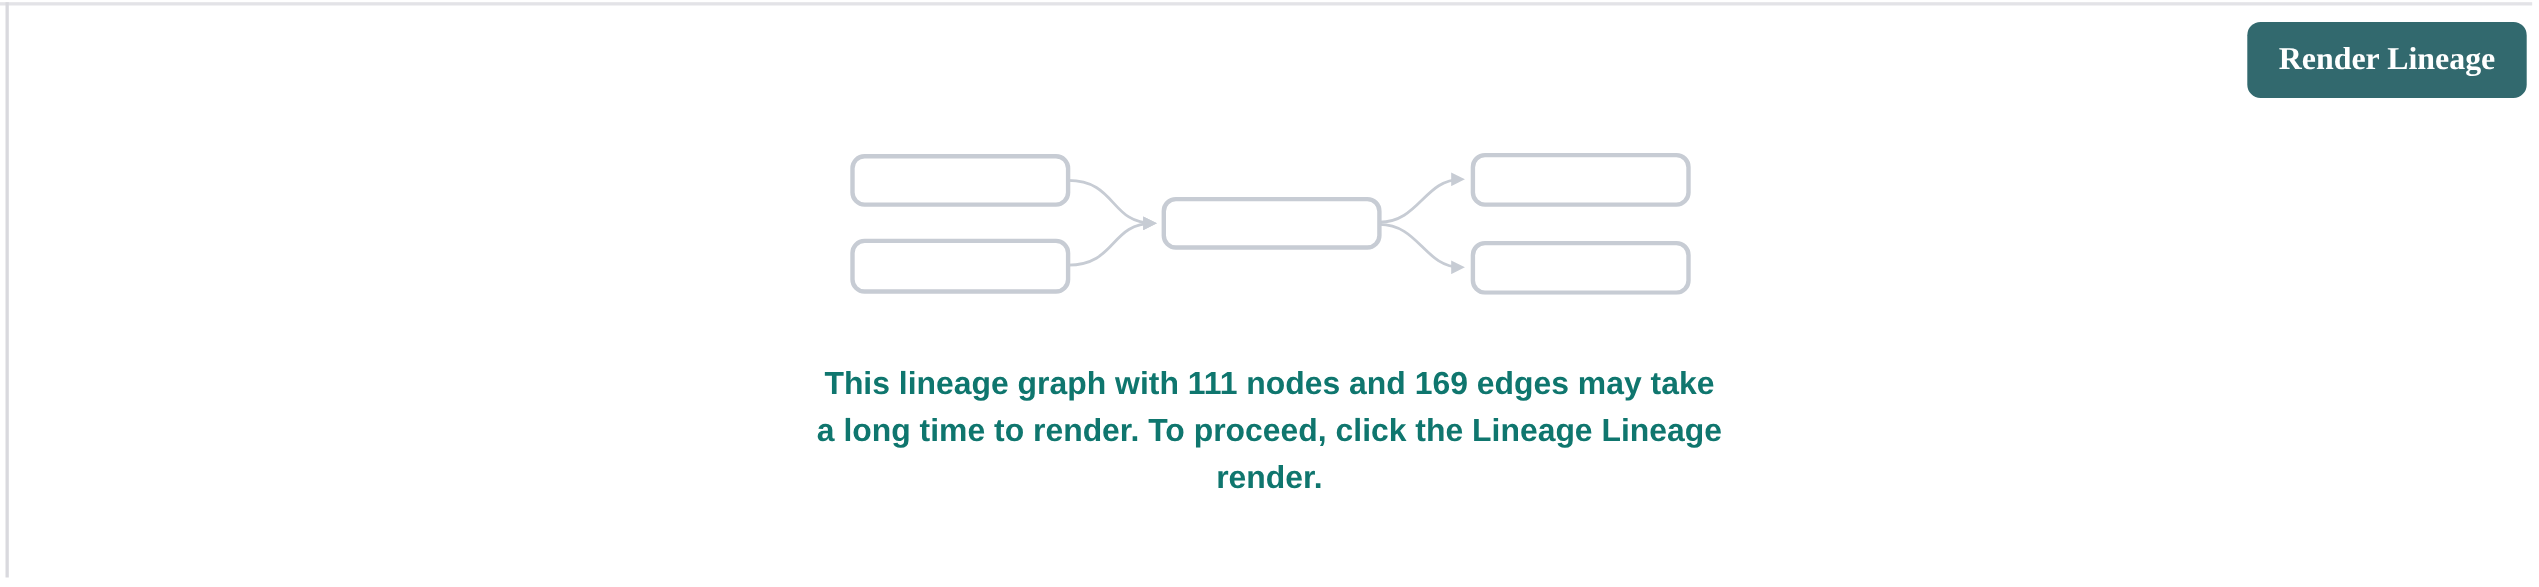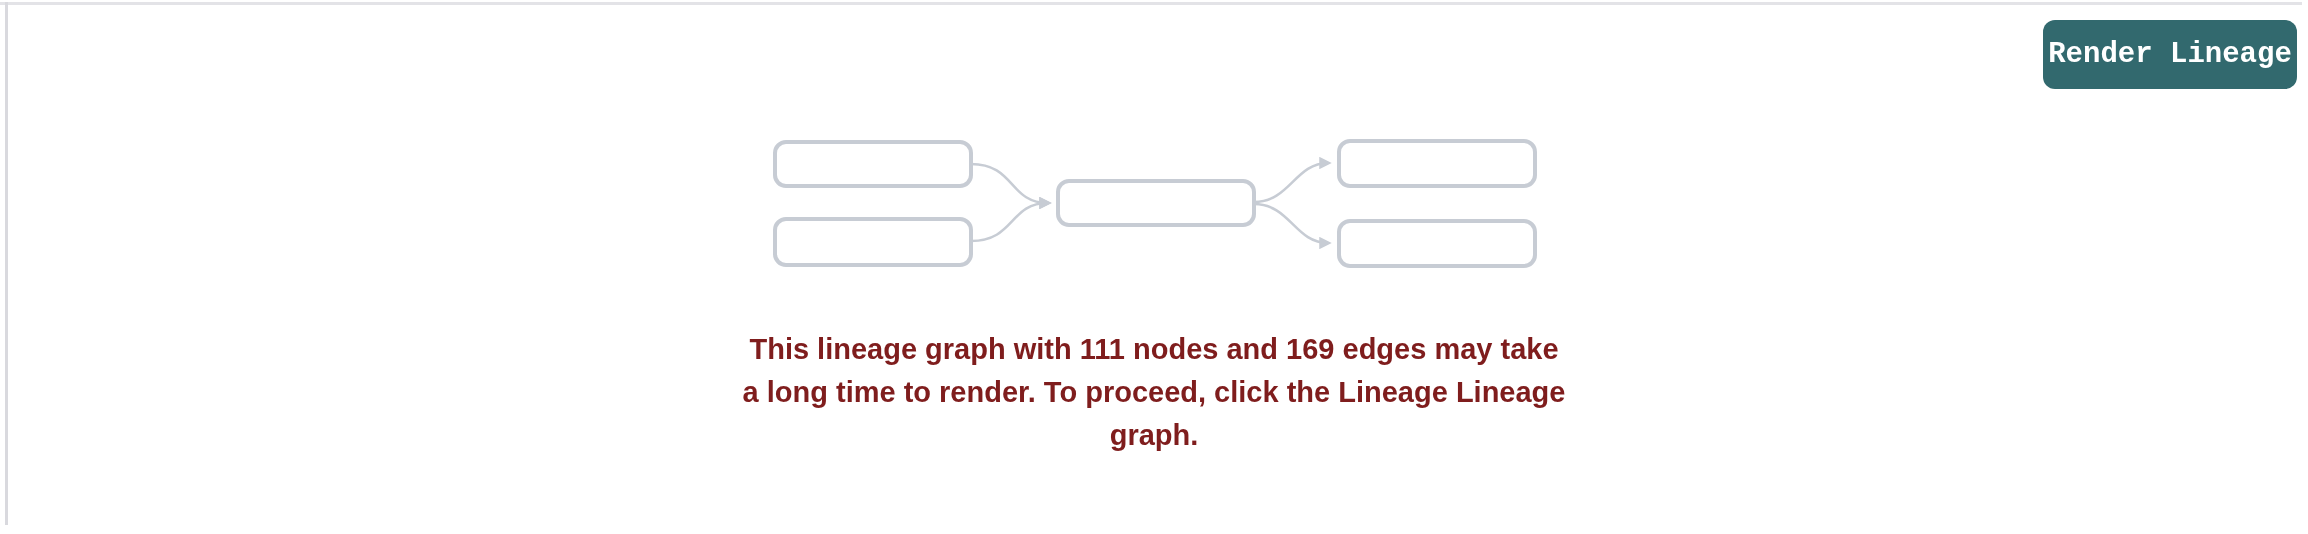--- a/index.html
+++ b/index.html
@@ -32,21 +32,21 @@
     background: #d9d9de;
   }
   .render-btn {
     position: absolute;
     top: 20px;
     left: 2043px;
     width: 254px;
     height: 69px;
     background: #32696e;
     color: #ffffff;
-    font-family: Liberation Mono, monospace;
+    font-family: Liberation Serif, serif;
     font-weight: 700;
     font-size: 29px;
     line-height: 69px;
     text-align: center;
     border: none;
     border-radius: 12px;
     cursor: pointer;
     padding: 0;
   }
   .diagram {
@@ -55,21 +55,21 @@
     left: 769px;
     width: 770px;
     height: 132px;
   }
   .message {
     position: absolute;
     top: 328px;
     left: 654px;
     width: 1000px;
     text-align: center;
-    color: #7f1d1d;
+    color: #0f766e;
     font-size: 29px;
     font-weight: 700;
     line-height: 43px;
   }
 </style>
 </head>
 <body>
 
 <div id="stage">
 
@@ -93,16 +93,16 @@
     <rect x="6" y="6" width="196" height="44" rx="11" fill="#ffffff" stroke="#c7ccd4" stroke-width="4"></rect>
     <rect x="6" y="83" width="196" height="46" rx="11" fill="#ffffff" stroke="#c7ccd4" stroke-width="4"></rect>
     <rect x="289" y="45" width="196" height="44" rx="11" fill="#ffffff" stroke="#c7ccd4" stroke-width="4"></rect>
     <rect x="570" y="5" width="196" height="45" rx="11" fill="#ffffff" stroke="#c7ccd4" stroke-width="4"></rect>
     <rect x="570" y="85" width="196" height="45" rx="11" fill="#ffffff" stroke="#c7ccd4" stroke-width="4"></rect>
   </svg>
 
   <div class="message">
     <div>This lineage graph with 111 nodes and 169 edges may take</div>
     <div>a long time to render. To proceed, click the Lineage Lineage</div>
-    <div>graph.</div>
+    <div>render.</div>
   </div>
 
 </div>
 
 </body></html>

